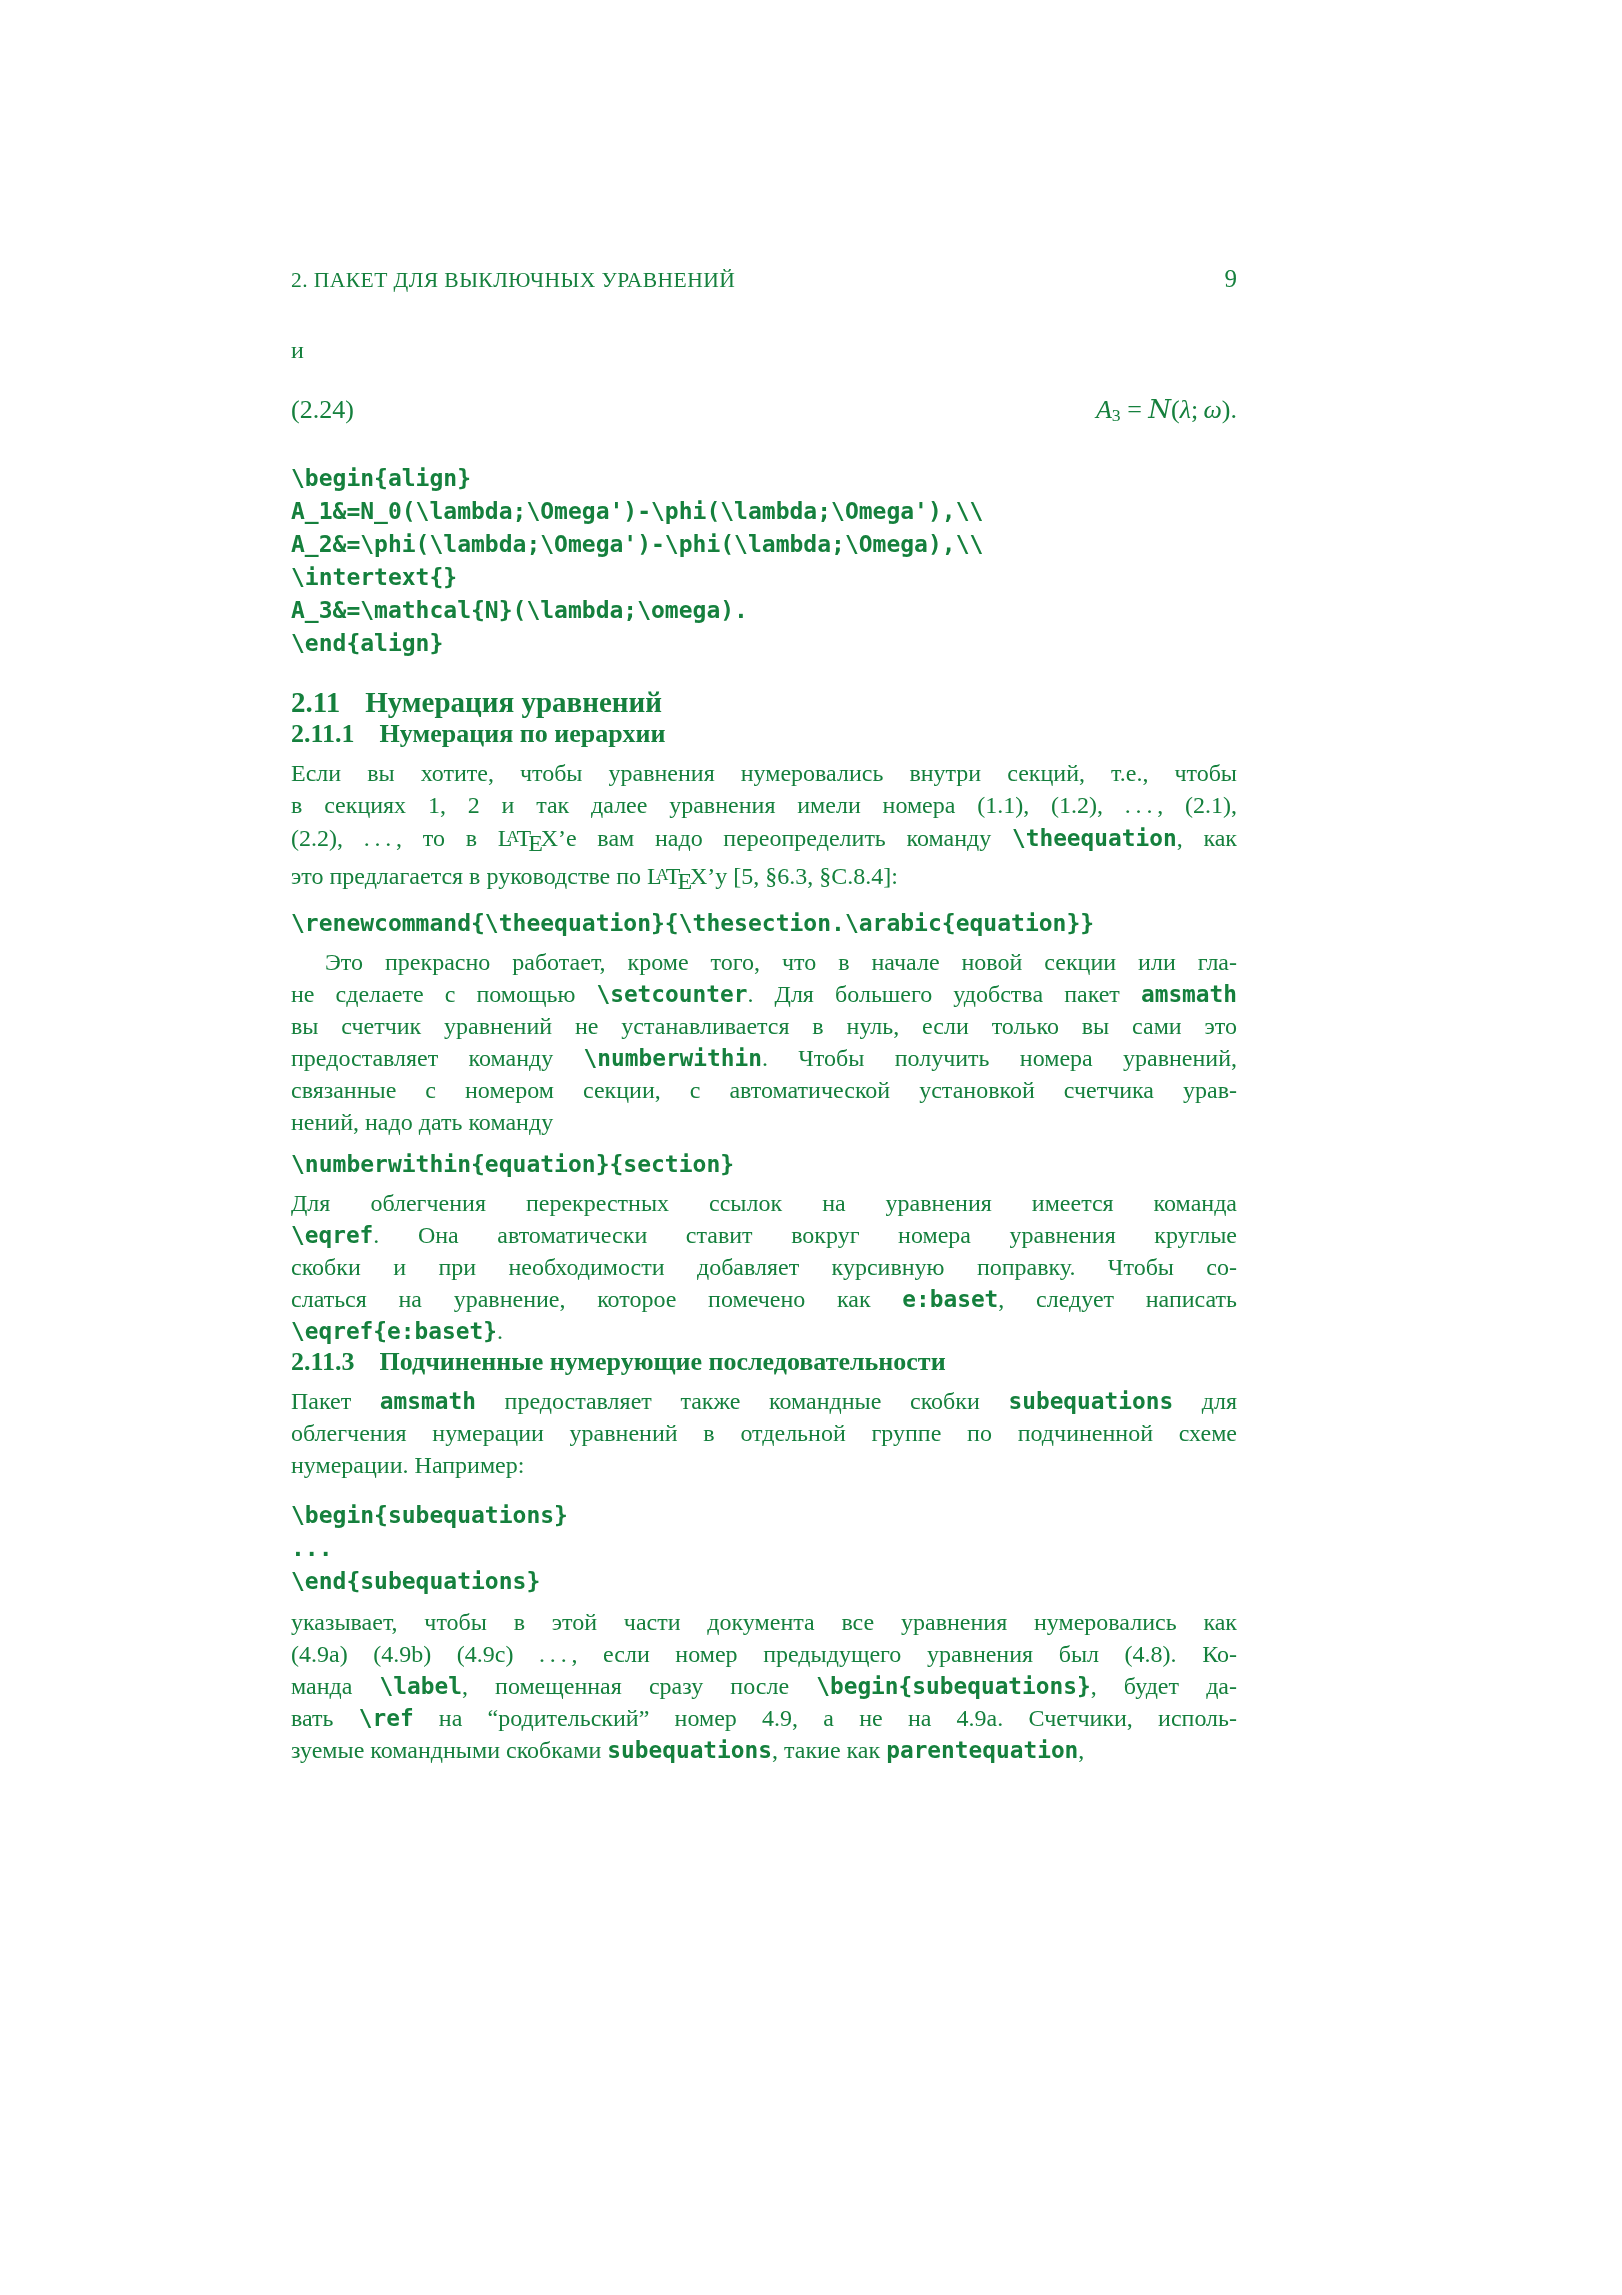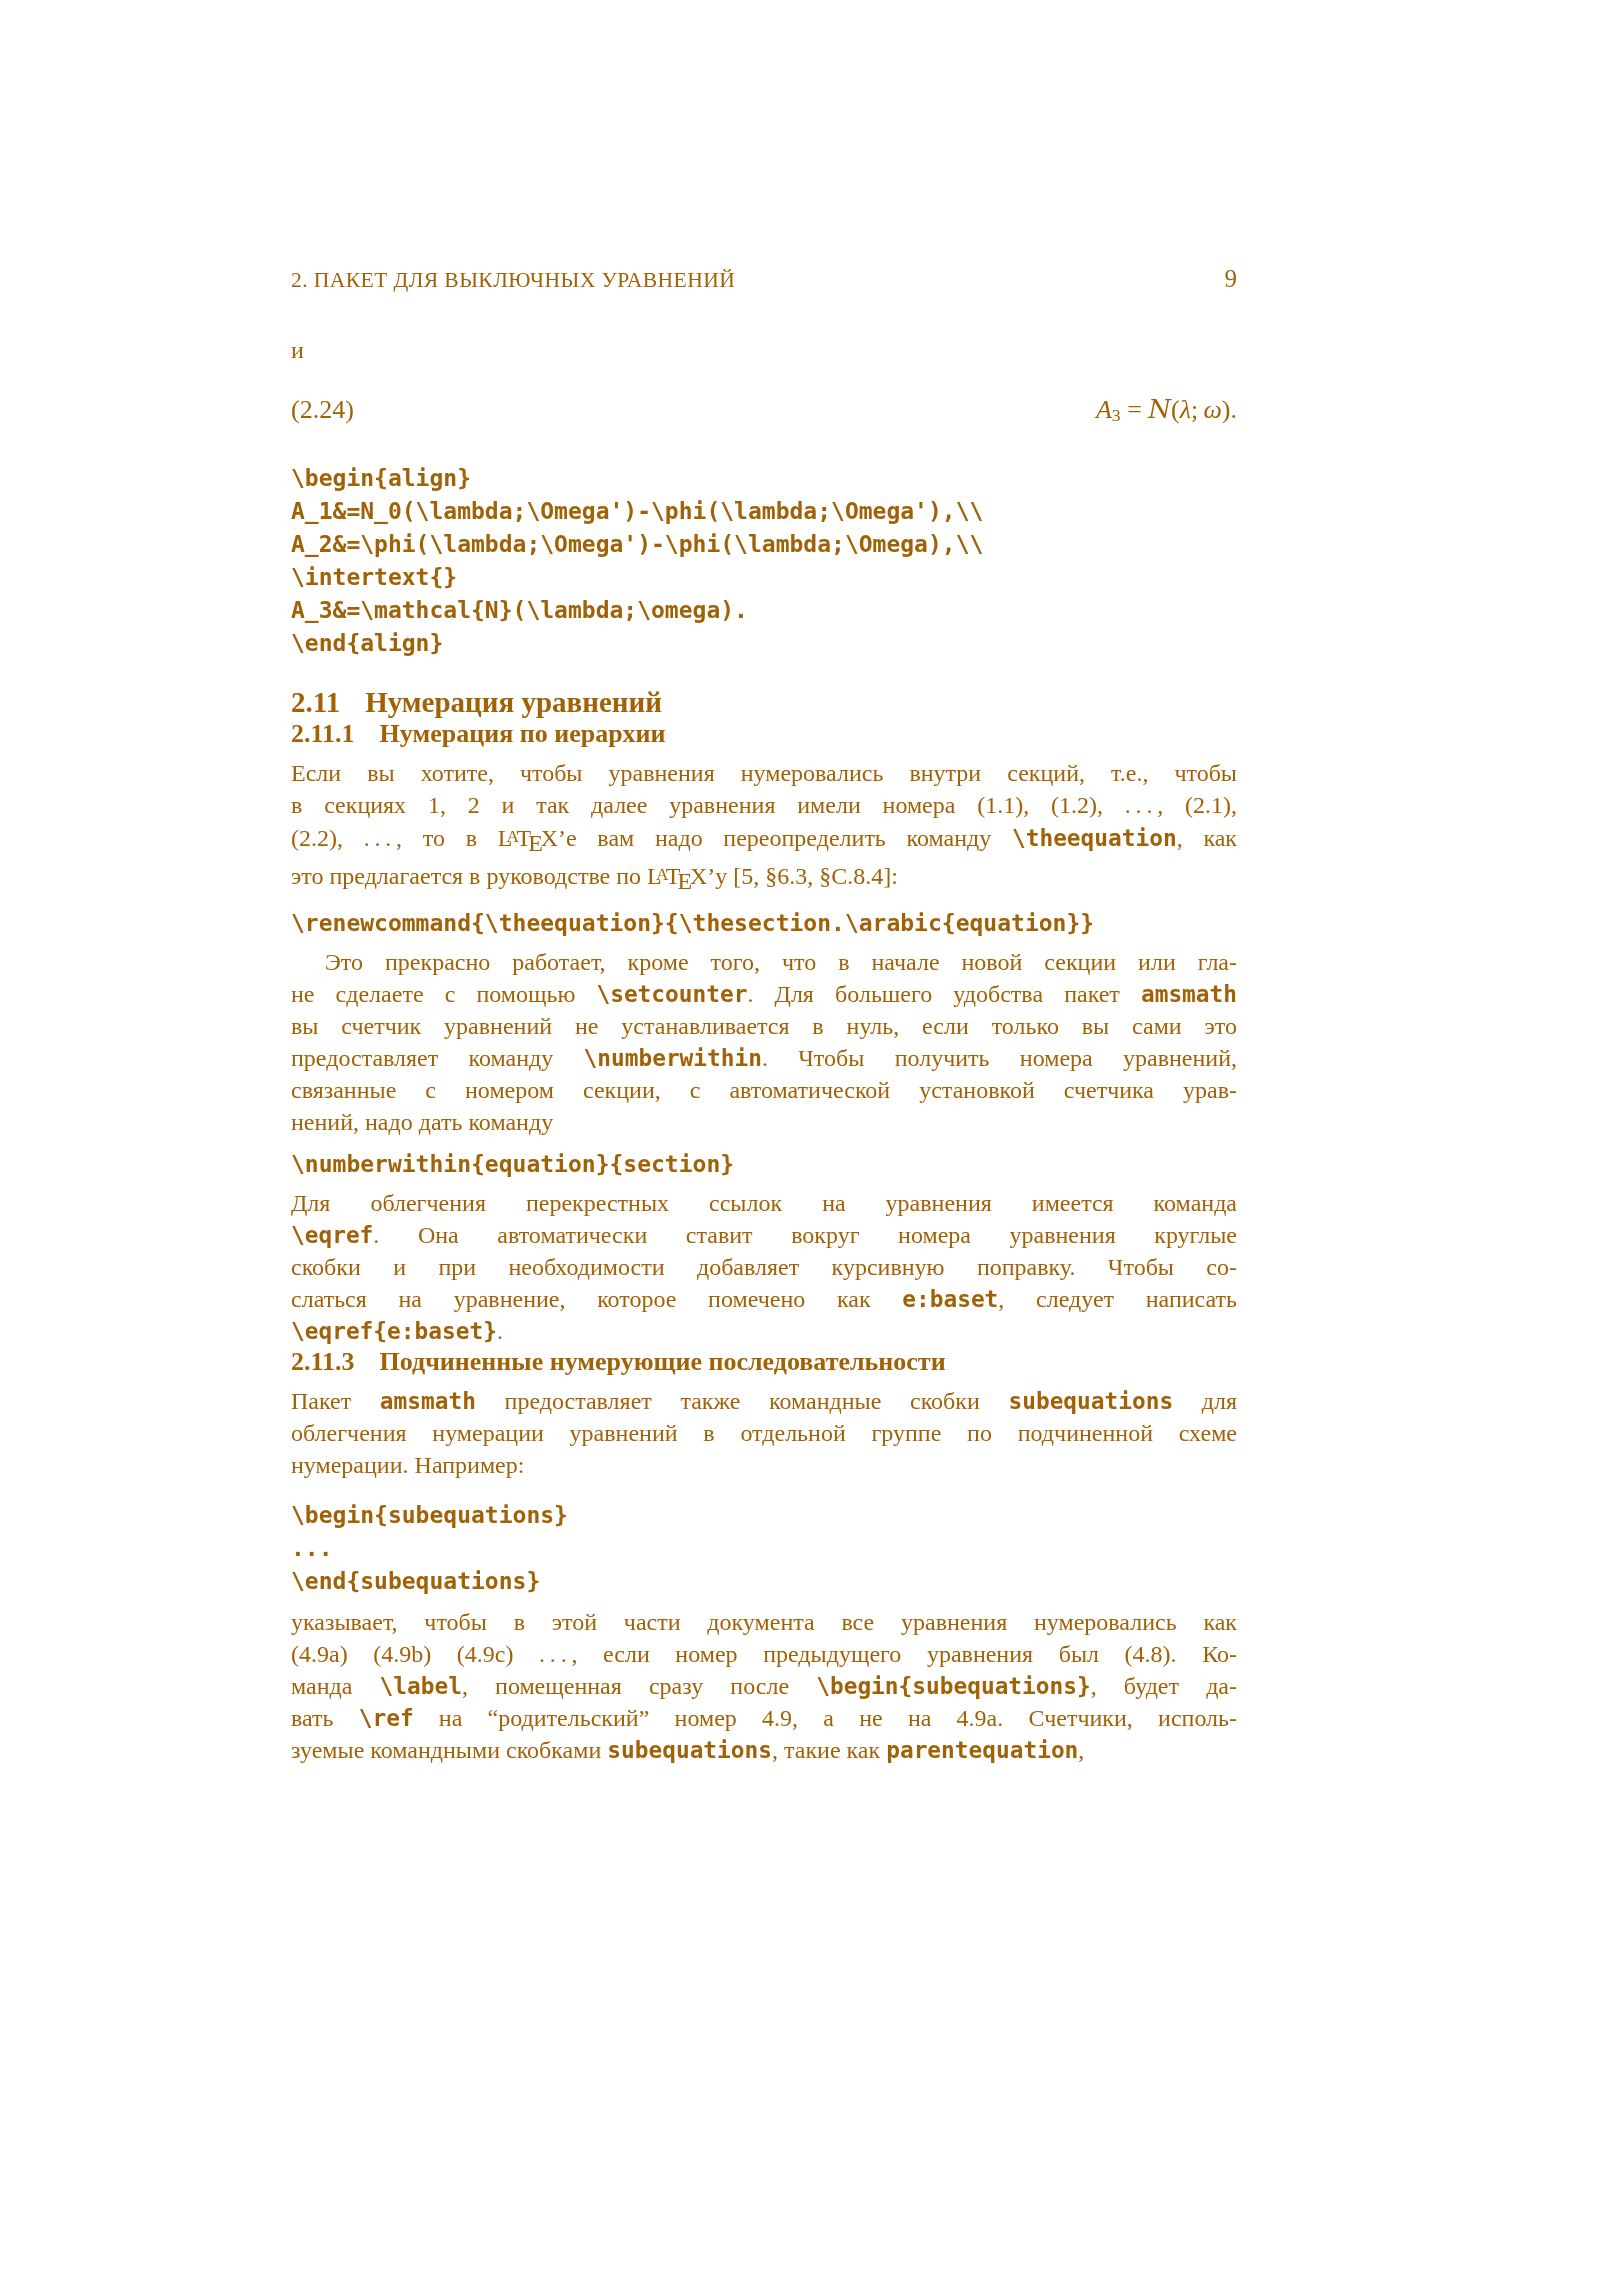--- a/index.html
+++ b/index.html
@@ -1,19 +1,19 @@
 <!DOCTYPE html>
 <html style="font-size:10.5px"><head>
 <meta charset="utf-8">
 <style>
   html,body{margin:0;padding:0;background:#e8e8e8;}
   .page{
     position:relative;
     width:1622px;height:2295px;
-    background:#ffffff;color:#a16207;
+    background:#ffffff;color:#15803d;
     box-sizing:border-box;
     padding:263px 385px 0 291px;
     font-family:"Liberation Serif","DejaVu Serif",serif;
     font-size:24px;line-height:32px;
   }
   .runhead{display:flex;justify-content:space-between;align-items:baseline;}
   .rh-title{font-size:21.6px;letter-spacing:0.4px;}
   .rh-page{font-size:25px;}
 
   .intro-word{margin-top:38px;}

